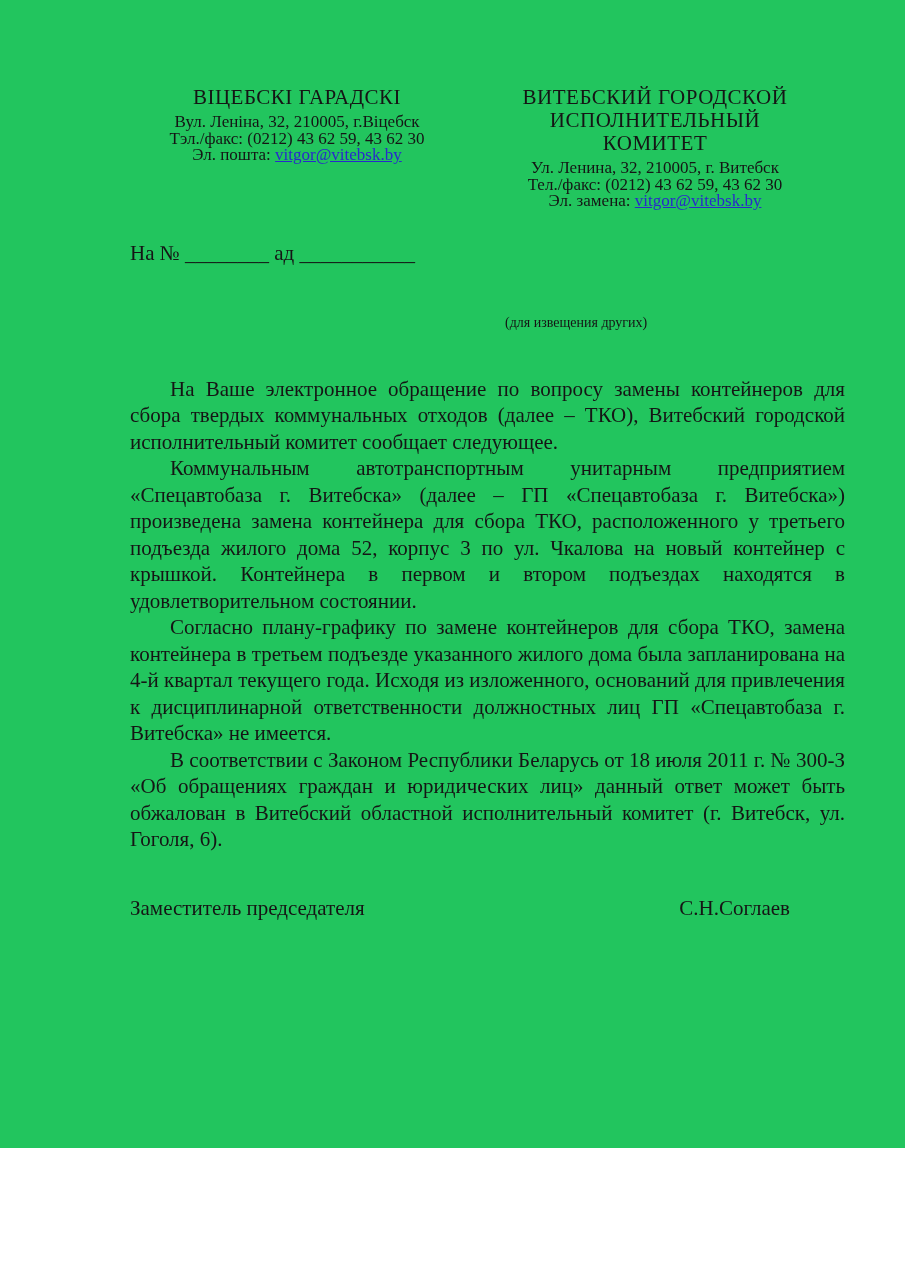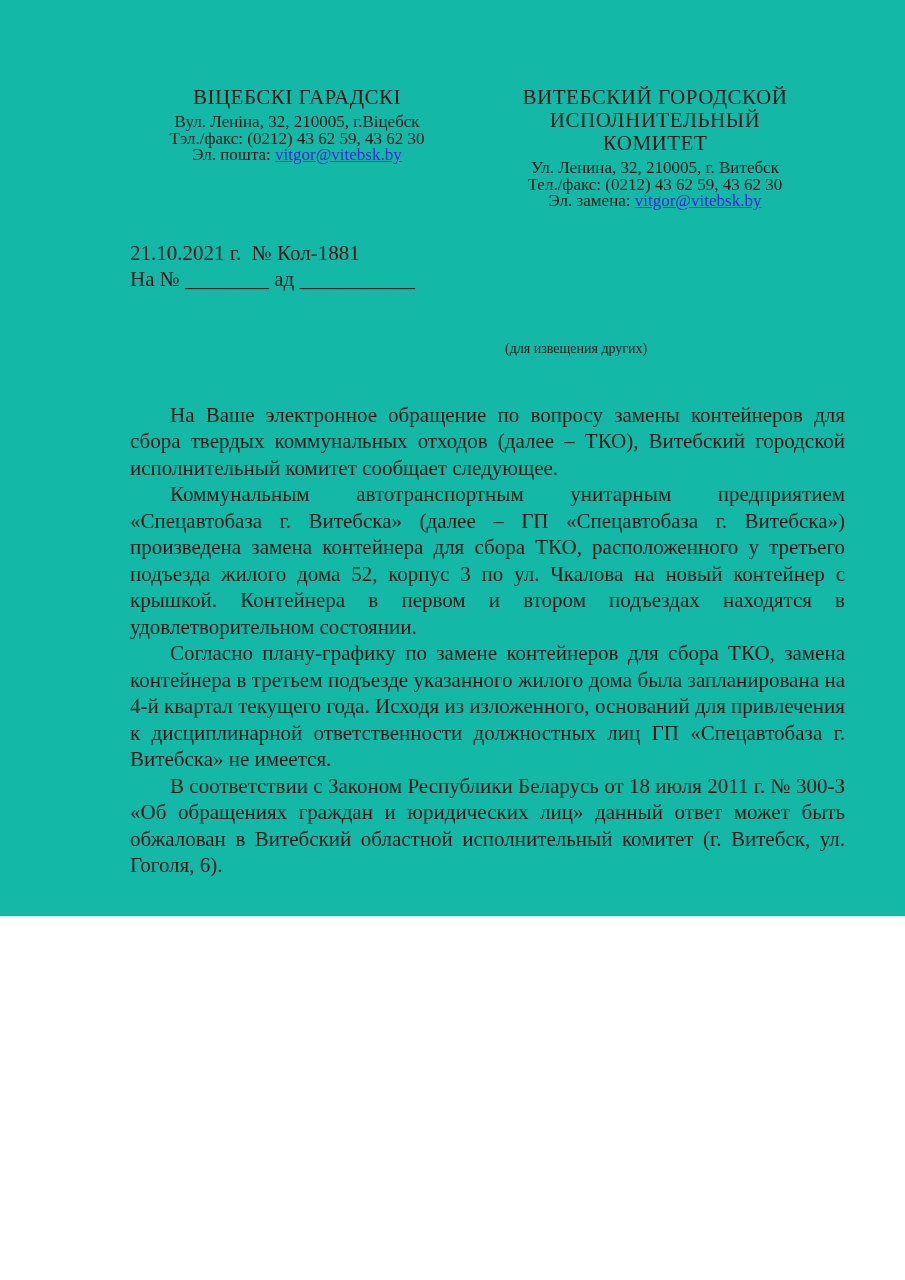--- a/index.html
+++ b/index.html
@@ -1,20 +1,20 @@
 <!DOCTYPE html>
 <html><head>
 <meta charset="utf-8">
 <style>
   html, body { margin: 0; padding: 0; background: #ffffff; }
   .page {
     position: relative;
     width: 905px;
-    height: 916px;
-    background: #14b8a6;
+    height: 1148px;
+    background: #22c55e;
     font-family: "Liberation Serif", "DejaVu Serif", serif;
     color: #151515;
     overflow: hidden;
   }
   
   .letterhead { display: flex; padding-top: 86px; }
   .lh-col { text-align: center; }
   .lh-left  { width: 320px; margin-left: 137px; }
   .lh-right { width: 320px; margin-left: 38px; }
   .org-name { font-size: 21px; line-height: 23px; letter-spacing: 0.5px; }
@@ -53,21 +53,20 @@
       <div class="org-name">ИСПОЛНИТЕЛЬНЫЙ КОМИТЕТ</div>
       <div class="lh-details">
         <div>Ул. Ленина, 32, 210005, г. Витебск</div>
         <div>Тел./факс: (0212) 43 62 59, 43 62 30</div>
         <div><span style="white-space:pre">Эл. замена: </span><span class="email-link">vitgor@vitebsk.by</span></div>
       </div>
     </div>
   </div>
 
   <div class="ref">
-    <div>21.10.2021 г.  № Кол-1881</div>
     <div>На № ________ ад ___________</div>
   </div>
 
   <div class="notice">(для извещения других)</div>
 
   <div class="body">
     <p>На Ваше электронное обращение по вопросу замены контейнеров для сбора твердых коммунальных отходов (далее – ТКО), Витебский городской исполнительный комитет сообщает следующее.</p>
     <p>Коммунальным автотранспортным унитарным предприятием «Спецавтобаза г. Витебска» (далее – ГП «Спецавтобаза г. Витебска») произведена замена контейнера для сбора ТКО, расположенного у третьего подъезда жилого дома 52, корпус 3 по ул. Чкалова на новый контейнер с крышкой. Контейнера в первом и втором подъездах находятся в удовлетворительном состоянии.</p>
     <p>Согласно плану-графику по замене контейнеров для сбора ТКО, замена контейнера в третьем подъезде указанного жилого дома была запланирована на 4-й квартал текущего года. Исходя из изложенного, оснований для привлечения к дисциплинарной ответственности должностных лиц ГП «Спецавтобаза г. Витебска» не имеется.</p>
     <p>В соответствии с Законом Республики Беларусь от 18 июля 2011 г. № 300-З «Об обращениях граждан и юридических лиц» данный ответ может быть обжалован в Витебский областной исполнительный комитет (г. Витебск, ул. Гоголя, 6).</p>

